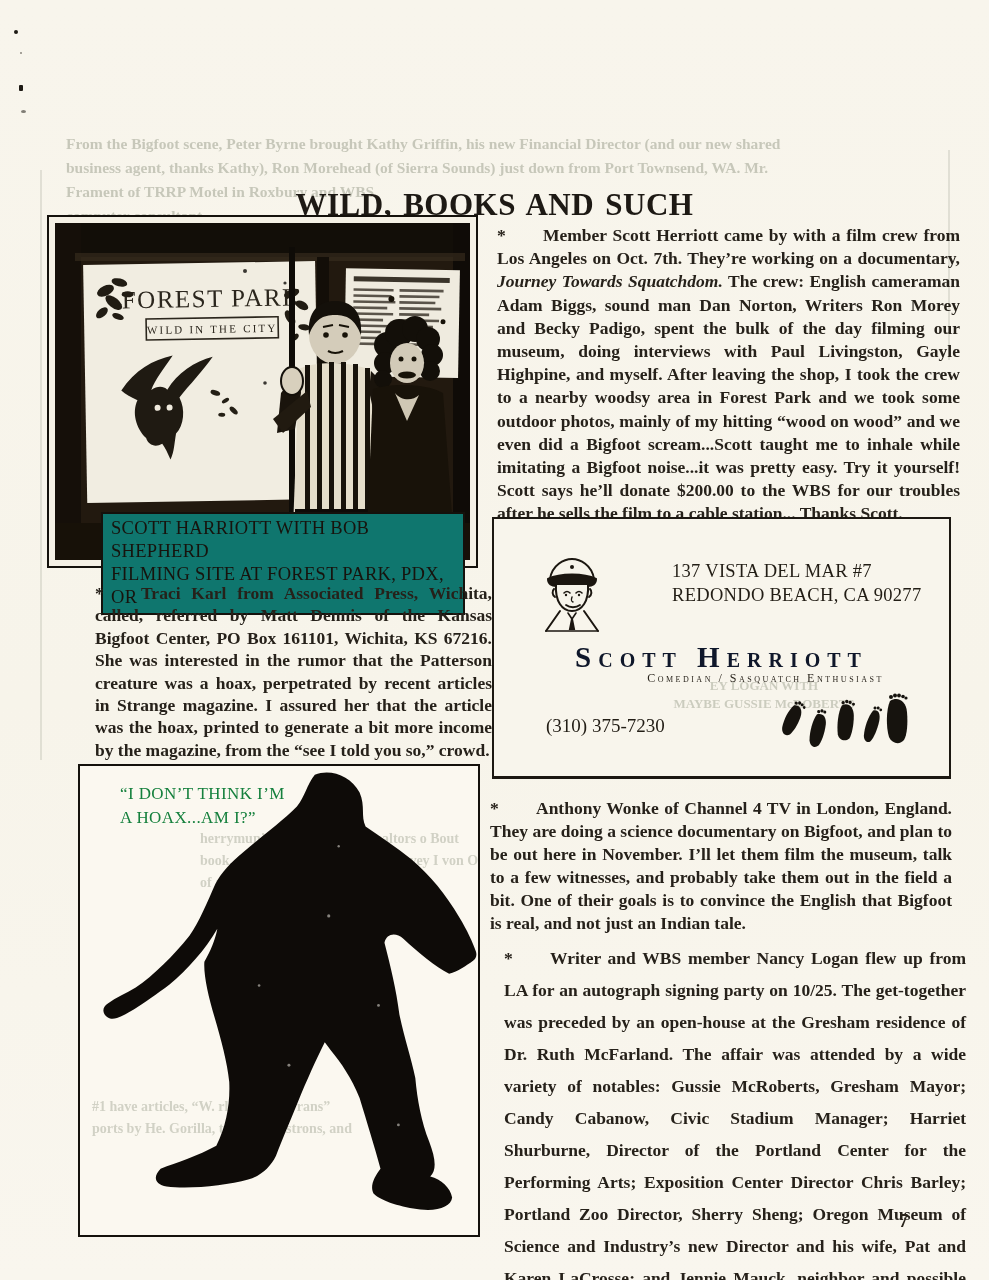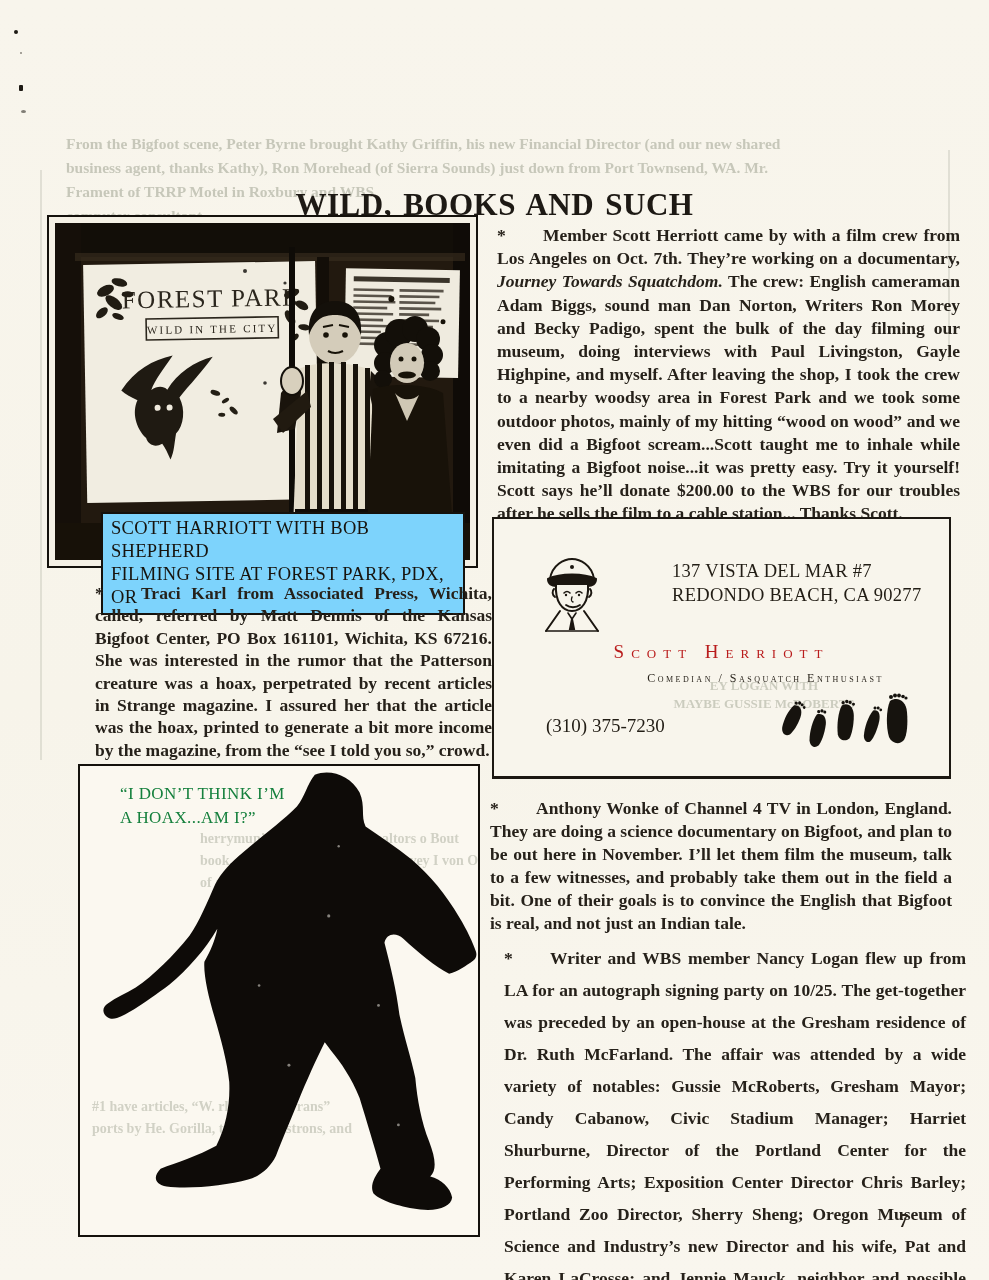--- a/index.html
+++ b/index.html
@@ -23,29 +23,29 @@
   
   .article{position:absolute;font-weight:700;font-size:17.5px;color:#26211a;
     text-align:justify;margin:0;}
   .article .bullet{display:inline-block;width:46px;}
   .it{font-style:italic;}
   
   .photo-frame{position:absolute;left:47px;top:215px;width:431px;height:353px;
     border:2px solid #14110c;background:#f4f0e5;box-sizing:border-box;padding:6px;}
   .photo-frame svg{display:block;}
   .photo-caption{position:absolute;left:52px;top:295px;width:346px;
-    background:#7dd3fc;border:2px solid #14110c;padding:3px 6px 4px 8px;
+    background:#0f766e;border:2px solid #14110c;padding:3px 6px 4px 8px;
     font-size:18.5px;line-height:1.24;letter-spacing:.3px;color:#17130d;}
   
   .card{position:absolute;left:492px;top:517px;width:459px;height:262px;
     border:2px solid #1c1812;border-bottom-width:3px;background:#f8f5ec;box-sizing:border-box;}
   .card-address{position:absolute;left:178px;top:40px;font-size:18.5px;line-height:1.3;
     color:#221d15;letter-spacing:.3px;}
   .card-name{position:absolute;left:0;top:122px;width:100%;text-align:center;
-    font-variant:small-caps;font-size:19px;letter-spacing:7px;color:#b91c1c;}
+    font-variant:small-caps;font-size:29px;letter-spacing:7px;color:#0f172a;font-weight:bold;}
   .card-role{position:absolute;left:16px;top:152px;width:100%;text-align:center;
     font-variant:small-caps;font-size:12px;letter-spacing:2.5px;color:#2a251d;padding-left:28px;}
   .card-phone{position:absolute;left:52px;top:196px;font-size:19px;color:#221d15;}
   .card-man{position:absolute;left:46px;top:36px;}
   .card-feet{position:absolute;left:282px;top:162px;}
   .card .bleed{font-size:13px;line-height:18px;opacity:.38;}
   
   .bigfoot-frame{position:absolute;left:78px;top:764px;width:402px;height:473px;
     border:2px solid #14110c;background:#fbf8f0;box-sizing:border-box;}
   .speech{position:absolute;left:17px;top:16px;font-size:17px;line-height:1.4;

